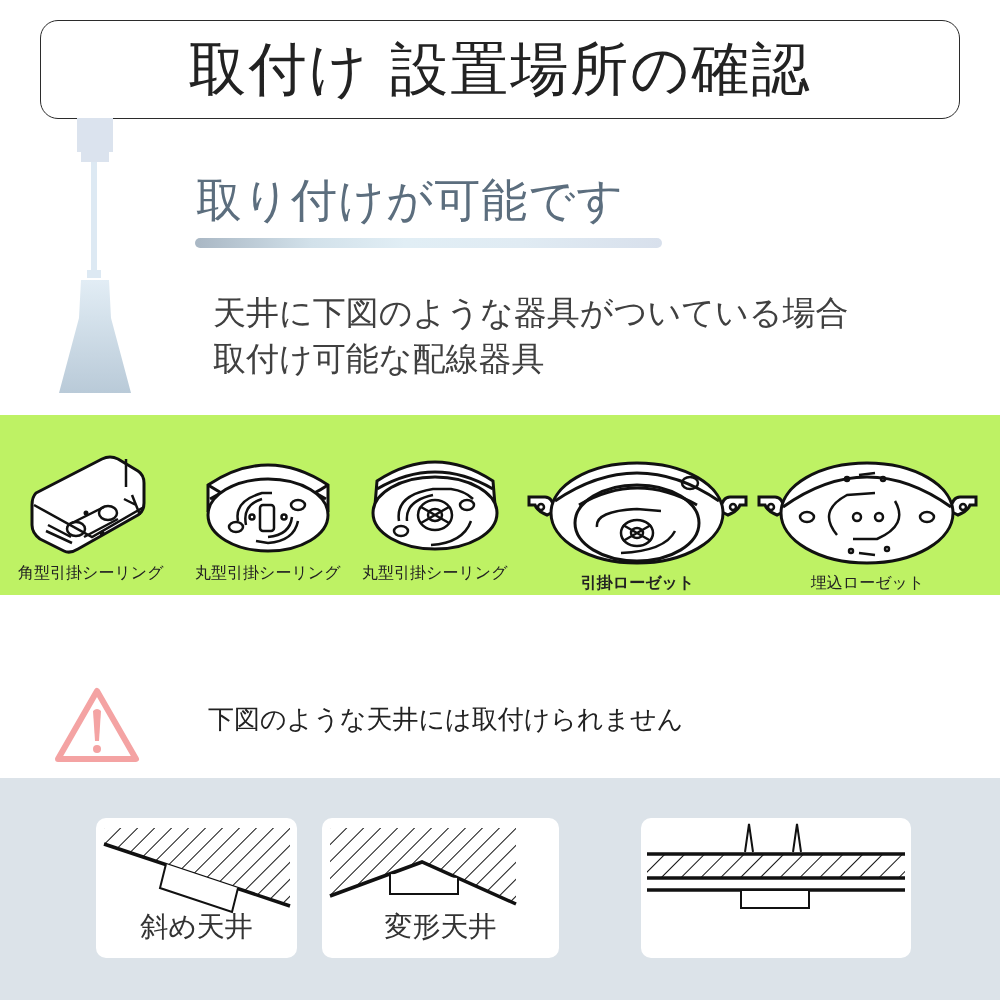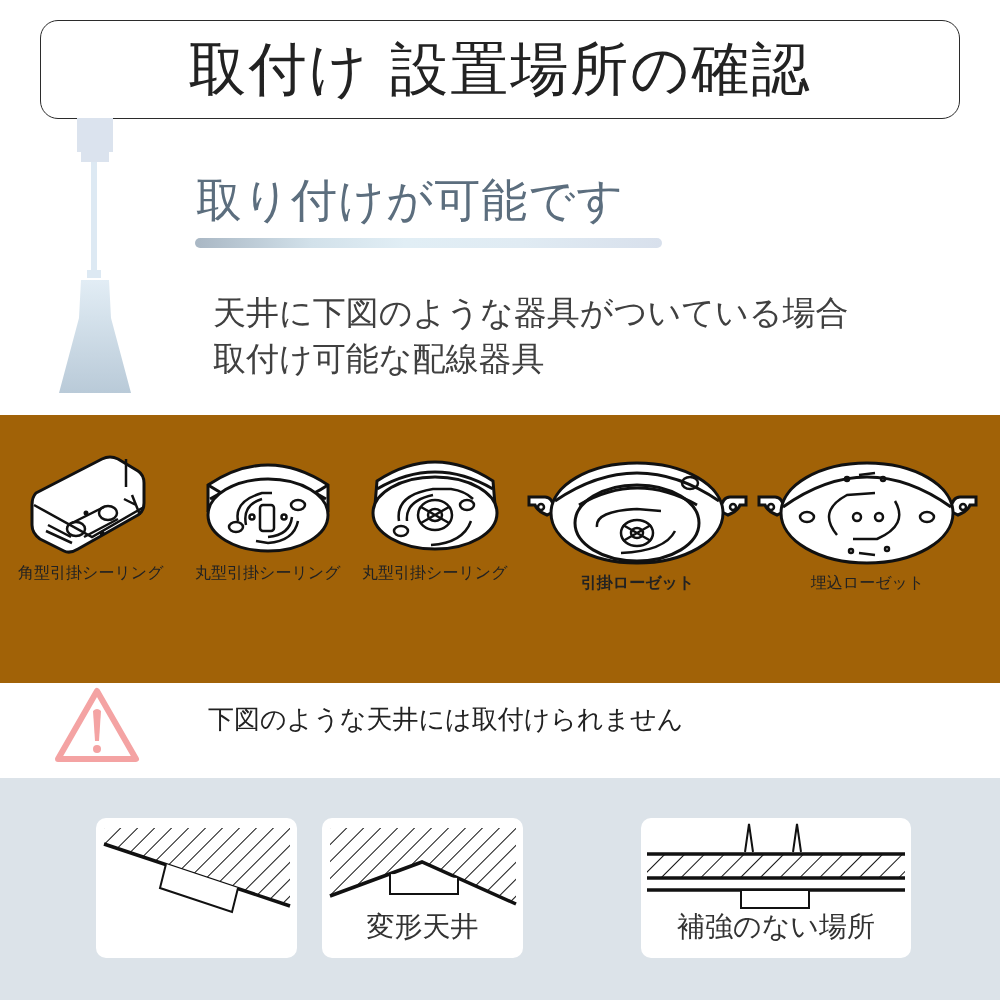--- a/index.html
+++ b/index.html
@@ -8,21 +8,21 @@
   .title-box { position:absolute; left:40px; top:20px; width:920px; height:99px;
                border:1.5px solid #2b2b2b; border-radius:18px; box-sizing:border-box;
                display:flex; align-items:center; justify-content:center; background:#fff; }
   .title-box span { font-size:58px; letter-spacing:2px; color:#222; font-weight:300; }
   .lamp { position:absolute; left:56px; top:118px; width:80px; height:275px; }
   .subtitle { position:absolute; left:196px; top:170px; font-size:46px; color:#5c6e7e;
               font-family:"DejaVu Serif", "Liberation Serif", serif; letter-spacing:1px; }
   .underline { position:absolute; left:195px; top:238px; width:467px; height:10px; border-radius:5px;
                background:linear-gradient(90deg,#a9b7c4 0%,#d2e1ea 25%,#e1eef5 45%,#e0ebf3 70%,#d8e0ec 100%); }
   .desc { position:absolute; left:196px; top:290px; font-size:33px; line-height:46px; color:#404040;margin-left:17px; }
-  .band1 { position:absolute; left:0; top:415px; width:1000px; height:268px; background:#a16207; }
+  .band1 { position:absolute; left:0; top:415px; width:1000px; height:180px; background:#bef264; }
   .fixture { position:absolute; top:40px; display:flex; flex-direction:column; align-items:center; }
   .fixture svg { display:block; }
   .fixture .label { font-size:16px; color:#222; margin-top:8px; white-space:nowrap; }
   .warn-row { position:absolute; left:0; top:665px; width:1000px; height:110px; }
   .warn-icon { position:absolute; left:52px; top:20px; width:90px; height:80px; }
   .warn-text { position:absolute; left:208px; top:37px; font-size:26px; color:#222; }
   .band2 { position:absolute; left:0; top:778px; width:1000px; height:222px; background:#dce3e9; }
   .card { position:absolute; top:40px; height:140px; background:#fff; border-radius:10px; }
   .card svg { position:absolute; left:0; top:0; }
   .card .clabel { position:absolute; left:0; right:0; bottom:12px; text-align:center;
@@ -190,23 +190,24 @@
     <svg width="201" height="100" viewBox="0 0 201 100">
       <defs>
         <pattern id="hatch1" patternUnits="userSpaceOnUse" width="12" height="12" patternTransform="rotate(45)">
           <line x1="0" y1="0" x2="0" y2="12" stroke="#111" stroke-width="2"></line>
         </pattern>
       </defs>
       <path d="M8 10 L194 10 L194 88 L8 26 Z" fill="url(#hatch1)"></path>
       <line x1="8" y1="26" x2="194" y2="88" stroke="#111" stroke-width="3.5"></line>
       <path d="M70 46 L64 70 L136 94 L142 70" fill="#fff" stroke="#111" stroke-width="2"></path>
     </svg>
-  </div>
-
-  <div class="card" style="left:322px; width:201px;">
+    <div class="clabel">斜め天井</div>
+  </div>
+
+  <div class="card" style="left:322px; width:201px;padding-left:36px;">
     <svg width="201" height="100" viewBox="0 0 201 100">
       <defs>
         <pattern id="hatch2" patternUnits="userSpaceOnUse" width="12" height="12" patternTransform="rotate(45)">
           <line x1="0" y1="0" x2="0" y2="12" stroke="#111" stroke-width="2"></line>
         </pattern>
       </defs>
       <path d="M8 10 L194 10 L194 86 L100 44 L8 78 Z" fill="url(#hatch2)"></path>
       <path d="M8 78 L100 44 L194 86" fill="none" stroke="#111" stroke-width="3.5"></path>
       <path d="M68 56 L68 76 L136 76 L136 60" fill="#fff" stroke="#111" stroke-width="2"></path>
     </svg>
@@ -221,15 +222,14 @@
         </pattern>
       </defs>
       <path d="M104 34 L108 6 L112 34" fill="none" stroke="#111" stroke-width="2"></path>
       <path d="M152 34 L156 6 L160 34" fill="none" stroke="#111" stroke-width="2"></path>
       <rect x="6" y="36" width="258" height="24" fill="url(#hatch3)"></rect>
       <line x1="6" y1="36" x2="264" y2="36" stroke="#111" stroke-width="3.5"></line>
       <line x1="6" y1="60" x2="264" y2="60" stroke="#111" stroke-width="3.5"></line>
       <line x1="6" y1="72" x2="264" y2="72" stroke="#111" stroke-width="3.5"></line>
       <rect x="100" y="72" width="68" height="18" fill="#fff" stroke="#111" stroke-width="2"></rect>
     </svg>
-    <div class="clabel">補強のない場所</div>
   </div>
 </div>
 
 </body></html>

